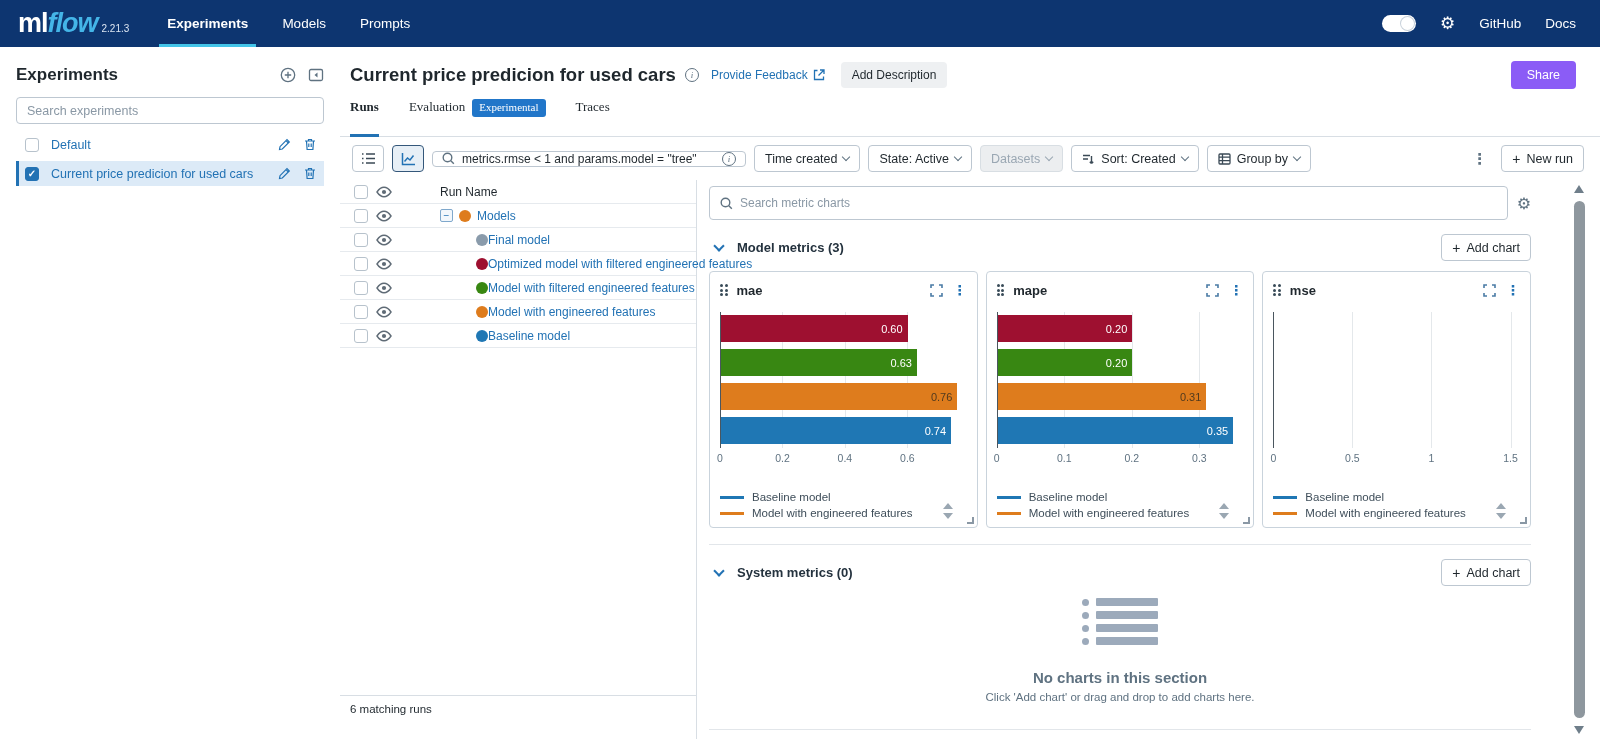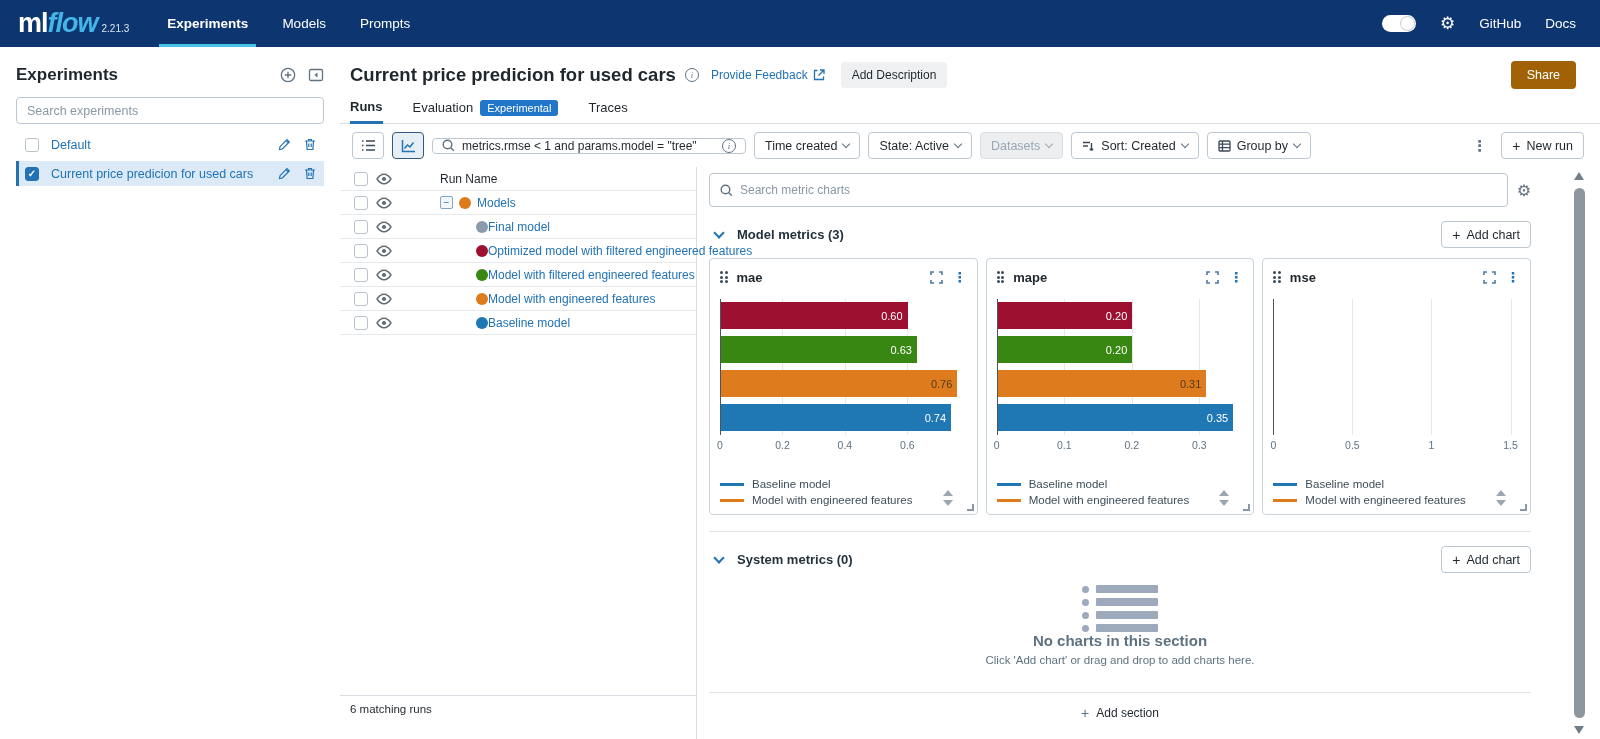--- a/index.html
+++ b/index.html
@@ -40,24 +40,24 @@
   .exp-actions { display:flex; gap:13px; align-items:center; }
   .act-icon { display:flex; cursor:pointer; }
 
   
   .main { position:absolute; top:47px; left:340px; right:0; bottom:0; display:flex; flex-direction:column; }
   .page-head { padding:14px 24px 0 10px; display:flex; align-items:center; flex:none; }
   .page-title { font-size:18.5px; font-weight:bold; }
   .circle-i { width:14px; height:14px; border:1px solid #5F7281; border-radius:50%; color:#5F7281; font-size:9px; font-family:"Liberation Serif",serif; font-style:italic; display:inline-flex; align-items:center; justify-content:center; margin-left:9px; flex:none; }
   .feedback { color:#2272B4; font-size:12px; margin-left:12px; display:flex; align-items:center; gap:5px; cursor:pointer; }
   .add-desc { margin-left:16px; background:#EEF0F2; border:none; border-radius:4px; font-size:12px; padding:6px 11px; cursor:pointer; font-family:"Liberation Sans",sans-serif; color:#1F272D; }
-  .share-btn { margin-left:auto; background:#a16207; color:#fff; border:none; font-size:12.5px; padding:7px 16px; border-radius:4px; cursor:pointer; font-family:"Liberation Sans",sans-serif; }
+  .share-btn { margin-left:auto; background:#8b5cf6; color:#fff; border:none; font-size:12.5px; padding:7px 16px; border-radius:4px; cursor:pointer; font-family:"Liberation Sans",sans-serif; }
 
   .tabs-row { margin-top:10px; padding-left:10px; display:flex; gap:30px; border-bottom:1px solid #D8DEE4; flex:none; }
-  .tab { font-size:13px; padding-bottom:7px; display:flex; gap:7px; align-items:center; cursor:pointer; color:#1F272D; }
+  .tab { font-size:13px; padding-bottom:19px; display:flex; gap:7px; cursor:pointer; color:#1F272D;font-family:Liberation Serif, serif; }
   .tab.active { font-weight:bold; border-bottom:3px solid #2272B4; margin-bottom:-1px; }
   .badge { background:#2176C9; color:#fff; font-size:11px; padding:2px 7px; border-radius:3px; }
 
   .toolbar { display:flex; align-items:center; gap:8px; padding:8px 16px 8px 12px; flex:none; }
   .tb-btn { height:27px; border:1px solid #BDC7D1; border-radius:4px; background:#fff; display:flex; align-items:center; gap:6px; padding:0 10px; font-size:12.5px; color:#1F272D; cursor:pointer; font-family:"Liberation Sans",sans-serif; white-space:nowrap; }
   .icon-btn { width:32px; justify-content:center; padding:0; }
   .icon-btn.active { background:#E7EFF6; border-color:#34577A; }
   .tb-btn.disabled { background:#ECEEF0; color:#9AA7B3; border-color:#D8DEE3; cursor:default; }
   .tb-btn.disabled .chev { border-color:#9AA7B3; }
   .search-box { width:314px; height:16px; border:1px solid #BDC7D1; border-radius:4px; display:flex; align-items:center; gap:7px; padding:0 9px; }
@@ -116,21 +116,21 @@
   .tri-up { width:0; height:0; border-left:5px solid transparent; border-right:5px solid transparent; border-bottom:6px solid #9AA7B2; cursor:pointer; }
   .tri-down { width:0; height:0; border-left:5px solid transparent; border-right:5px solid transparent; border-top:6px solid #9AA7B2; cursor:pointer; }
   .resize-corner { position:absolute; right:3px; bottom:3px; width:7px; height:7px; border-right:2px solid #8A98A5; border-bottom:2px solid #8A98A5; cursor:nwse-resize; }
 
   .section-divider { border-top:1px solid #E2E6EA; margin-top:16px; }
   .empty-state { text-align:center; }
   .empty-icon { margin:12px auto 0; width:76px; display:flex; flex-direction:column; gap:5px; }
   .empty-icon-row { display:flex; align-items:center; gap:7px; }
   .ei-dot { width:7px; height:7px; border-radius:50%; background:#9CAABB; flex:none; }
   .ei-bar { height:8px; border-radius:1px; background:#9CAABB; flex:1; }
-  .empty-title { margin-top:0; font-size:15px; font-weight:bold; color:#5F7281; }
+  .empty-title { margin-top:24px; font-size:15px; font-weight:bold; color:#5F7281; }
   .empty-caption { margin-top:5px; font-size:11.5px; color:#5F7281; }
   .add-section-row { border-top:1px solid #E2E6EA; margin-top:26px; padding:13px 0 10px; display:flex; justify-content:center; }
   .add-section-btn { font-size:12px; color:#1F272D; display:flex; gap:7px; align-items:center; cursor:pointer; background:none; border:none; font-family:"Liberation Sans",sans-serif; }
   .add-section-btn .plus { color:#5F7281; }
 
   
   .vscroll { position:absolute; right:14px; top:5px; bottom:5px; width:13px; }
   .vs-up { position:absolute; top:0; left:1px; width:0; height:0; border-left:5.5px solid transparent; border-right:5.5px solid transparent; border-bottom:8px solid #6F7E8A; cursor:pointer; }
   .vs-down { position:absolute; bottom:0; left:1px; width:0; height:0; border-left:5.5px solid transparent; border-right:5.5px solid transparent; border-top:8px solid #6F7E8A; cursor:pointer; }
   .vs-thumb { position:absolute; top:16px; bottom:16px; left:1px; width:11px; background:#8E979E; border-radius:6px; cursor:pointer; }

